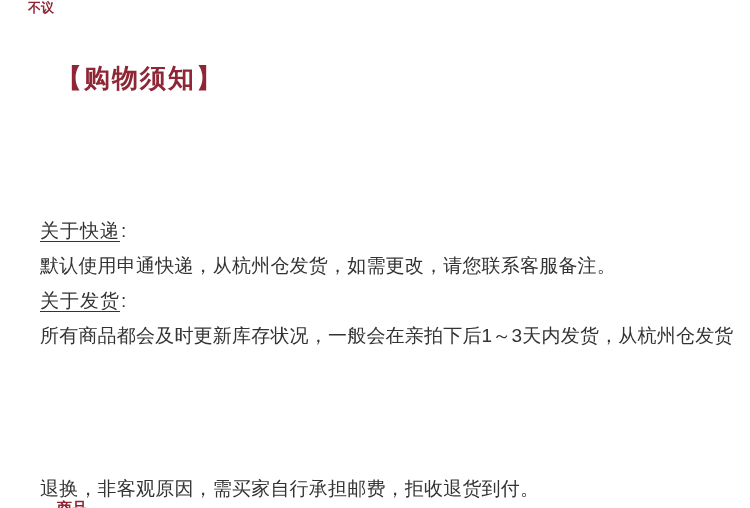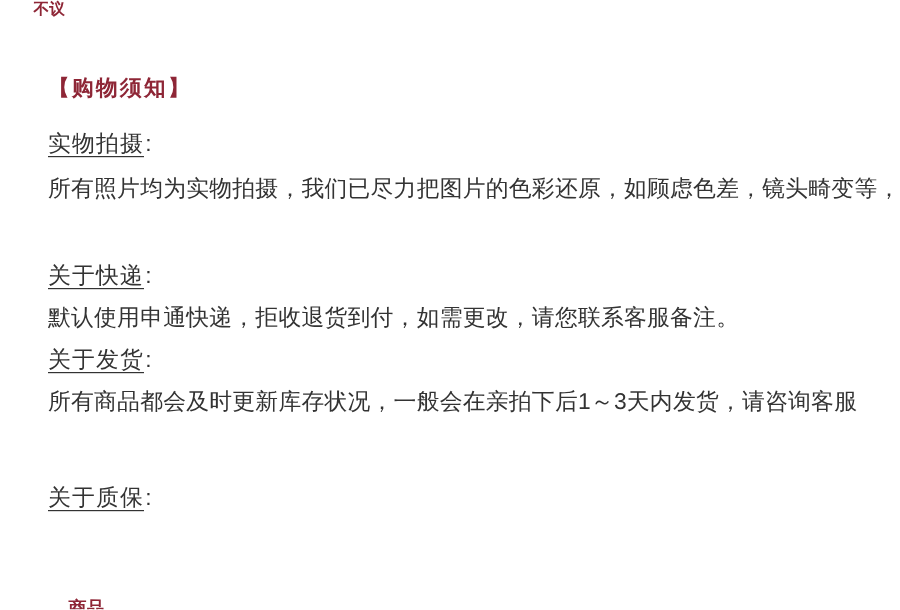--- a/index.html
+++ b/index.html
@@ -6,22 +6,22 @@
   .page{
     position:relative;
     width:750px;height:508px;
     background:#ffffff;
     overflow:hidden;
     font-family:"Liberation Sans","DejaVu Sans",sans-serif;
     color:#333333;
     padding-left:16px;
   }
   .title{
-    position:absolute;left:40px;top:61px;margin:0;
-    font-size:18px;font-weight:bold;letter-spacing:2px;
+    position:absolute;left:56px;top:61px;margin:0;
+    font-size:26px;font-weight:bold;letter-spacing:2px;
     color:#8e2636;white-space:nowrap;
   }
   .sec-head{
     position:absolute;left:40px;height:24px;
     font-size:19px;line-height:22px;letter-spacing:1px;
     color:#333333;white-space:nowrap;
   }
   .sec-head .u{
     text-decoration:underline;
     text-underline-offset:4px;
@@ -44,34 +44,28 @@
 </style>
 </head>
 <body>
 
 <div class="page">
 
   <div class="edge-frag top">不议</div>
 
   <h1 class="title">【购物须知】</h1>
 
-  <div class="sec-head" style="top:110px">
-    <span class="u">实物拍摄</span><span class="colon">:</span>
-  </div>
-  <div class="body-line" style="top:147px">所有照片均为实物拍摄，我们已尽力把图片的色彩还原，如顾虑色差，镜头畸变等，</div>
 
   <div class="sec-head" style="top:220px">
     <span class="u">关于快递</span><span class="colon">:</span>
   </div>
-  <div class="body-line" style="top:255px">默认使用申通快递，拒收退货到付，如需更改，请您联系客服备注。</div>
+  <div class="body-line" style="top:255px">默认使用申通快递，从杭州仓发货，如需更改，请您联系客服备注。</div>
 
   <div class="sec-head" style="top:290px">
     <span class="u">关于发货</span><span class="colon">:</span>
   </div>
-  <div class="body-line" style="top:325px">所有商品都会及时更新库存状况，一般会在亲拍下后1～3天内发货，请咨询客服</div>
+  <div class="body-line" style="top:325px">所有商品都会及时更新库存状况，一般会在亲拍下后1～3天内发货，从杭州仓发货</div>
 
-  <div class="sec-head" style="top:405px">
-    <span class="u">关于质保</span><span class="colon">:</span>
-  </div>
+  <div class="body-line" style="top:478px">退换，非客观原因，需买家自行承担邮费，拒收退货到付。</div>
 
   <div class="edge-frag bottom">商品</div>
 
 </div>
 
 </body></html>

